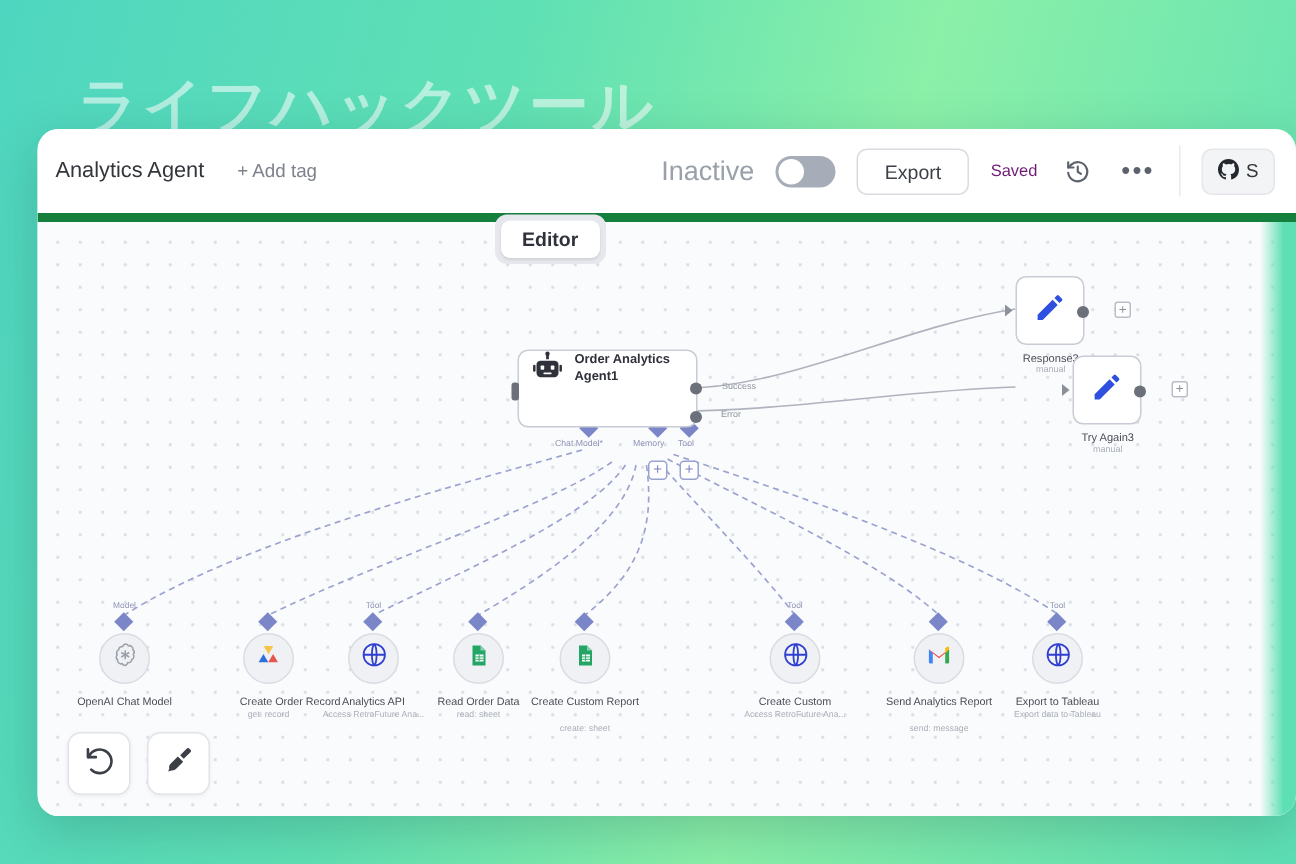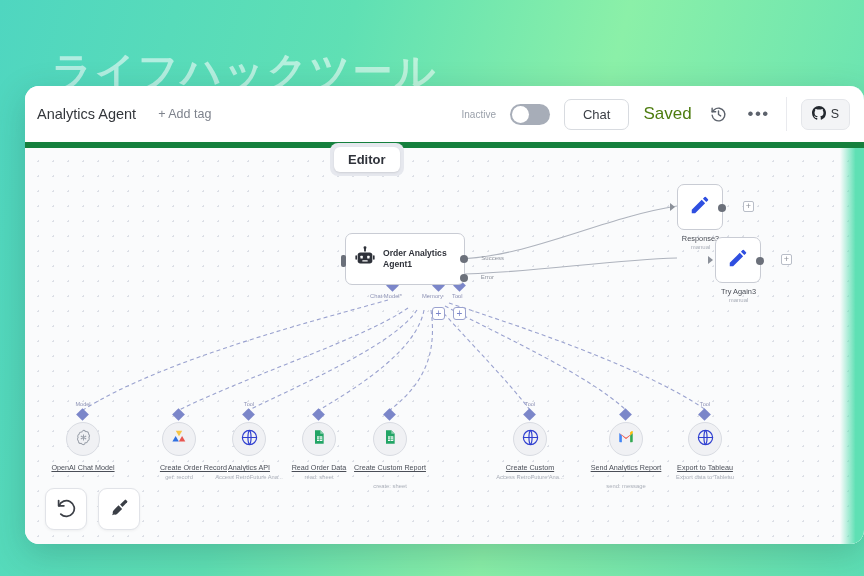--- a/index.html
+++ b/index.html
@@ -41,35 +41,35 @@
   
   .header {
     position: relative; height: 62px; background: #fff;
     display: flex; align-items: center; padding: 0 14px 0 12px;
     border-bottom: 6px solid #15803d;
     z-index: 5;
   }
   .wf-title { font-size: 14.5px; color: #33363b; white-space: nowrap; }
   .add-tag { font-size: 12.5px; color: #7d828c; margin-left: 22px; white-space: nowrap; cursor: pointer; }
   .header-right { margin-left: auto; display: flex; align-items: center; gap: 14px; }
-  .active-label { font-size: 10px; color: #9aa0aa; }
+  .active-label { font-size: 18px; color: #9aa0aa; }
   .toggle {
     width: 40px; height: 21px; border-radius: 11px; background: #a7adb8;
     position: relative; cursor: pointer; flex: none;
   }
   .toggle .knob {
     position: absolute; left: 2px; top: 2px; width: 17px; height: 17px;
     border-radius: 50%; background: #fff;
   }
   .btn-share {
     font-size: 13px; color: #3b3f46; background: #fff;
     border: 1px solid #d8dbe0; border-radius: 7px;
     padding: 7px 18px; cursor: pointer;
   }
-  .saved-txt { font-size: 17px; color: #4d7c0f; }
+  .saved-txt { font-size: 11px; color: #701a75; }
   .icon-btn { width: 26px; height: 26px; display:flex; align-items:center; justify-content:center; cursor:pointer; color:#5c626c; }
   .dots { letter-spacing: 1.5px; font-size: 17px; line-height: 10px; color:#5c626c; }
   .hdr-divider { width:1px; height:34px; background:#e9eaee; }
   .btn-github {
     display:flex; align-items:center; gap:5px;
     background:#f3f4f6; border:1px solid #e4e6ea; border-radius:7px;
     padding:6px 10px; font-size:12.5px; color:#33363b; cursor:pointer;
     white-space: nowrap;
   }
 
@@ -89,21 +89,21 @@
     background-size: 15px 15px; background-position: 6px 6px;
     overflow: hidden;
   }
   svg.edges { position:absolute; inset:0; width:100%; height:100%; pointer-events:none; }
 
   
   .agent-node {
     position: absolute; left: 320px; top: 85px;
     width: 120px; height: 52px; background: #fff;
     border: 1px solid #c9ccd4; border-radius: 7px;
-    display: flex; align-items: center; gap: 7px; padding: 0 8px;
+    display: flex; align-items: flex-start; gap: 7px; padding: 0 8px;
     z-index: 3;
   }
   .agent-title { font-size: 8.6px; font-weight: 700; color: #2f323a; line-height: 11px; }
   .port-dot { position:absolute; width:8px; height:8px; border-radius:50%; background:#6b707a; }
   .port-label { position:absolute; font-size:6px; color:#8e939d; white-space:nowrap; }
   .in-stub { position:absolute; left:-5px; top:21px; width:5px; height:12px; background:#6b707a; border-radius:2px; }
 
   .diamond { position:absolute; width:9px; height:9px; background:#7b86c9; transform:rotate(45deg); }
   .sub-label { position:absolute; font-size:5.8px; color:#8e93b5; white-space:nowrap; }
   .plus-box {
@@ -124,21 +124,21 @@
     background:#fff; color:#8b9099; font-size:9px; line-height:9px; text-align:center; cursor:pointer;
   }
   .arrow-in { position:absolute; width:0;height:0; border-left:5px solid #8b9099; border-top:4px solid transparent; border-bottom:4px solid transparent;}
 
   
   .circ-node {
     position:absolute; width:34px; height:34px; border-radius:50%;
     background:#f0f1f4; border:1px solid #d9dce2;
     display:flex; align-items:center; justify-content:center; z-index:3;
   }
-  .circ-caption { position:absolute; font-size:7.2px; color:#4a4e57; text-align:center; line-height:9px; width:96px;text-decoration:underline; }
+  .circ-caption { position:absolute; font-size:7.2px; color:#4a4e57; text-align:center; line-height:9px; width:96px; }
   .circ-sub { position:absolute; font-size:5.8px; color:#a9aeb8; text-align:center; width:104px; line-height:8px; }
   .circ-toplabel { position:absolute; font-size:5.6px; color:#8e93b5; text-align:center; width:60px; }
 
   
   .bottom-tools { position:absolute; left:20px; bottom:14px; display:flex; gap:11px; z-index:6; }
   .tool-btn {
     width:42px; height:42px; background:#fff; border:1px solid #e1e3e8; border-radius:9px;
     display:flex; align-items:center; justify-content:center; cursor:pointer;
     box-shadow:0 1px 3px rgba(0,0,0,.05); color:#3b3f46;
   }
@@ -155,21 +155,21 @@
 
   <div class="header">
     <span class="wf-title">Analytics Agent</span>
     <span class="add-tag">+ Add tag</span>
 
     <div class="header-right">
       <span class="active-label">Inactive</span>
       <div class="toggle">
           <div class="knob"></div>
         </div>
-      <button class="btn-share">Chat</button>
+      <button class="btn-share">Export</button>
       <span class="saved-txt">Saved</span>
       <span class="icon-btn">
         <svg width="17" height="17" viewBox="0 0 24 24" fill="none" stroke="currentColor" stroke-width="2" stroke-linecap="round" stroke-linejoin="round">
           <path d="M3 3v5h5"></path>
             <path d="M3.05 13A9 9 0 1 0 6 5.3L3 8"></path>
             <path d="M12 7v5l3 2"></path>
         </svg>
       </span>
       <span class="icon-btn dots">•••</span>
       <div class="hdr-divider"></div>

